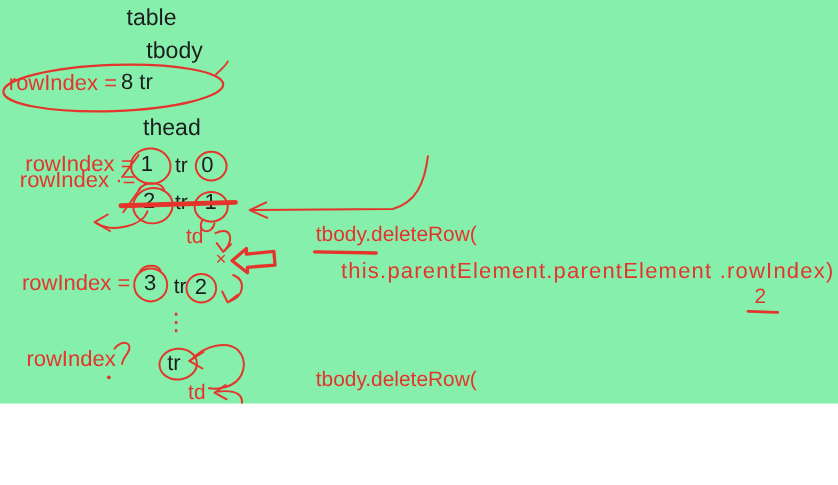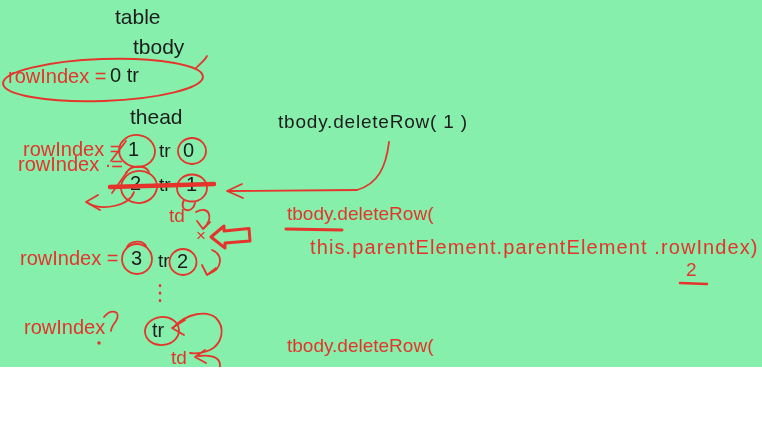--- a/index.html
+++ b/index.html
@@ -17,24 +17,23 @@
              color:var(--red);font-size:17px;font-weight:bold;}
 </style>
 </head>
 <body>
 
 <div id="stage">
 
   <div class="t blk" style="left:115px;top:6px;font-size:21px">table</div>
   <div class="t blk" style="left:133px;top:36px;font-size:21px">tbody</div>
   <div class="t red" style="left:8px;top:66px;font-size:20px">rowIndex =</div>
-  <div class="t blk" style="left:110px;top:65px;font-size:20px">0 tr</div>
+  <div class="t blk" style="left:110px;top:65px;font-size:20px">8 tr</div>
   <div class="t blk" style="left:130px;top:106px;font-size:21px">thead</div>
 
-  <div class="t blk" style="left:278px;top:112px;font-size:19px;letter-spacing:0.8px">tbody.deleteRow( 1 )</div>
 
   <div class="t red" style="left:23px;top:139px;font-size:20px">rowIndex =</div>
   <div class="t blk" style="left:128px;top:139px;font-size:20px">1</div>
   <div class="t blk" style="left:159px;top:141px;font-size:19px">tr</div>
   <div class="t blk" style="left:183px;top:140px;font-size:20px">0</div>
 
   <div class="t red" style="left:18px;top:154px;font-size:20px">rowIndex ·=</div>
   <div class="t blk" style="left:130px;top:173px;font-size:20px">2</div>
   <div class="t blk" style="left:159px;top:175px;font-size:19px">tr</div>
   <div class="t blk" style="left:186px;top:174px;font-size:20px">1</div>

